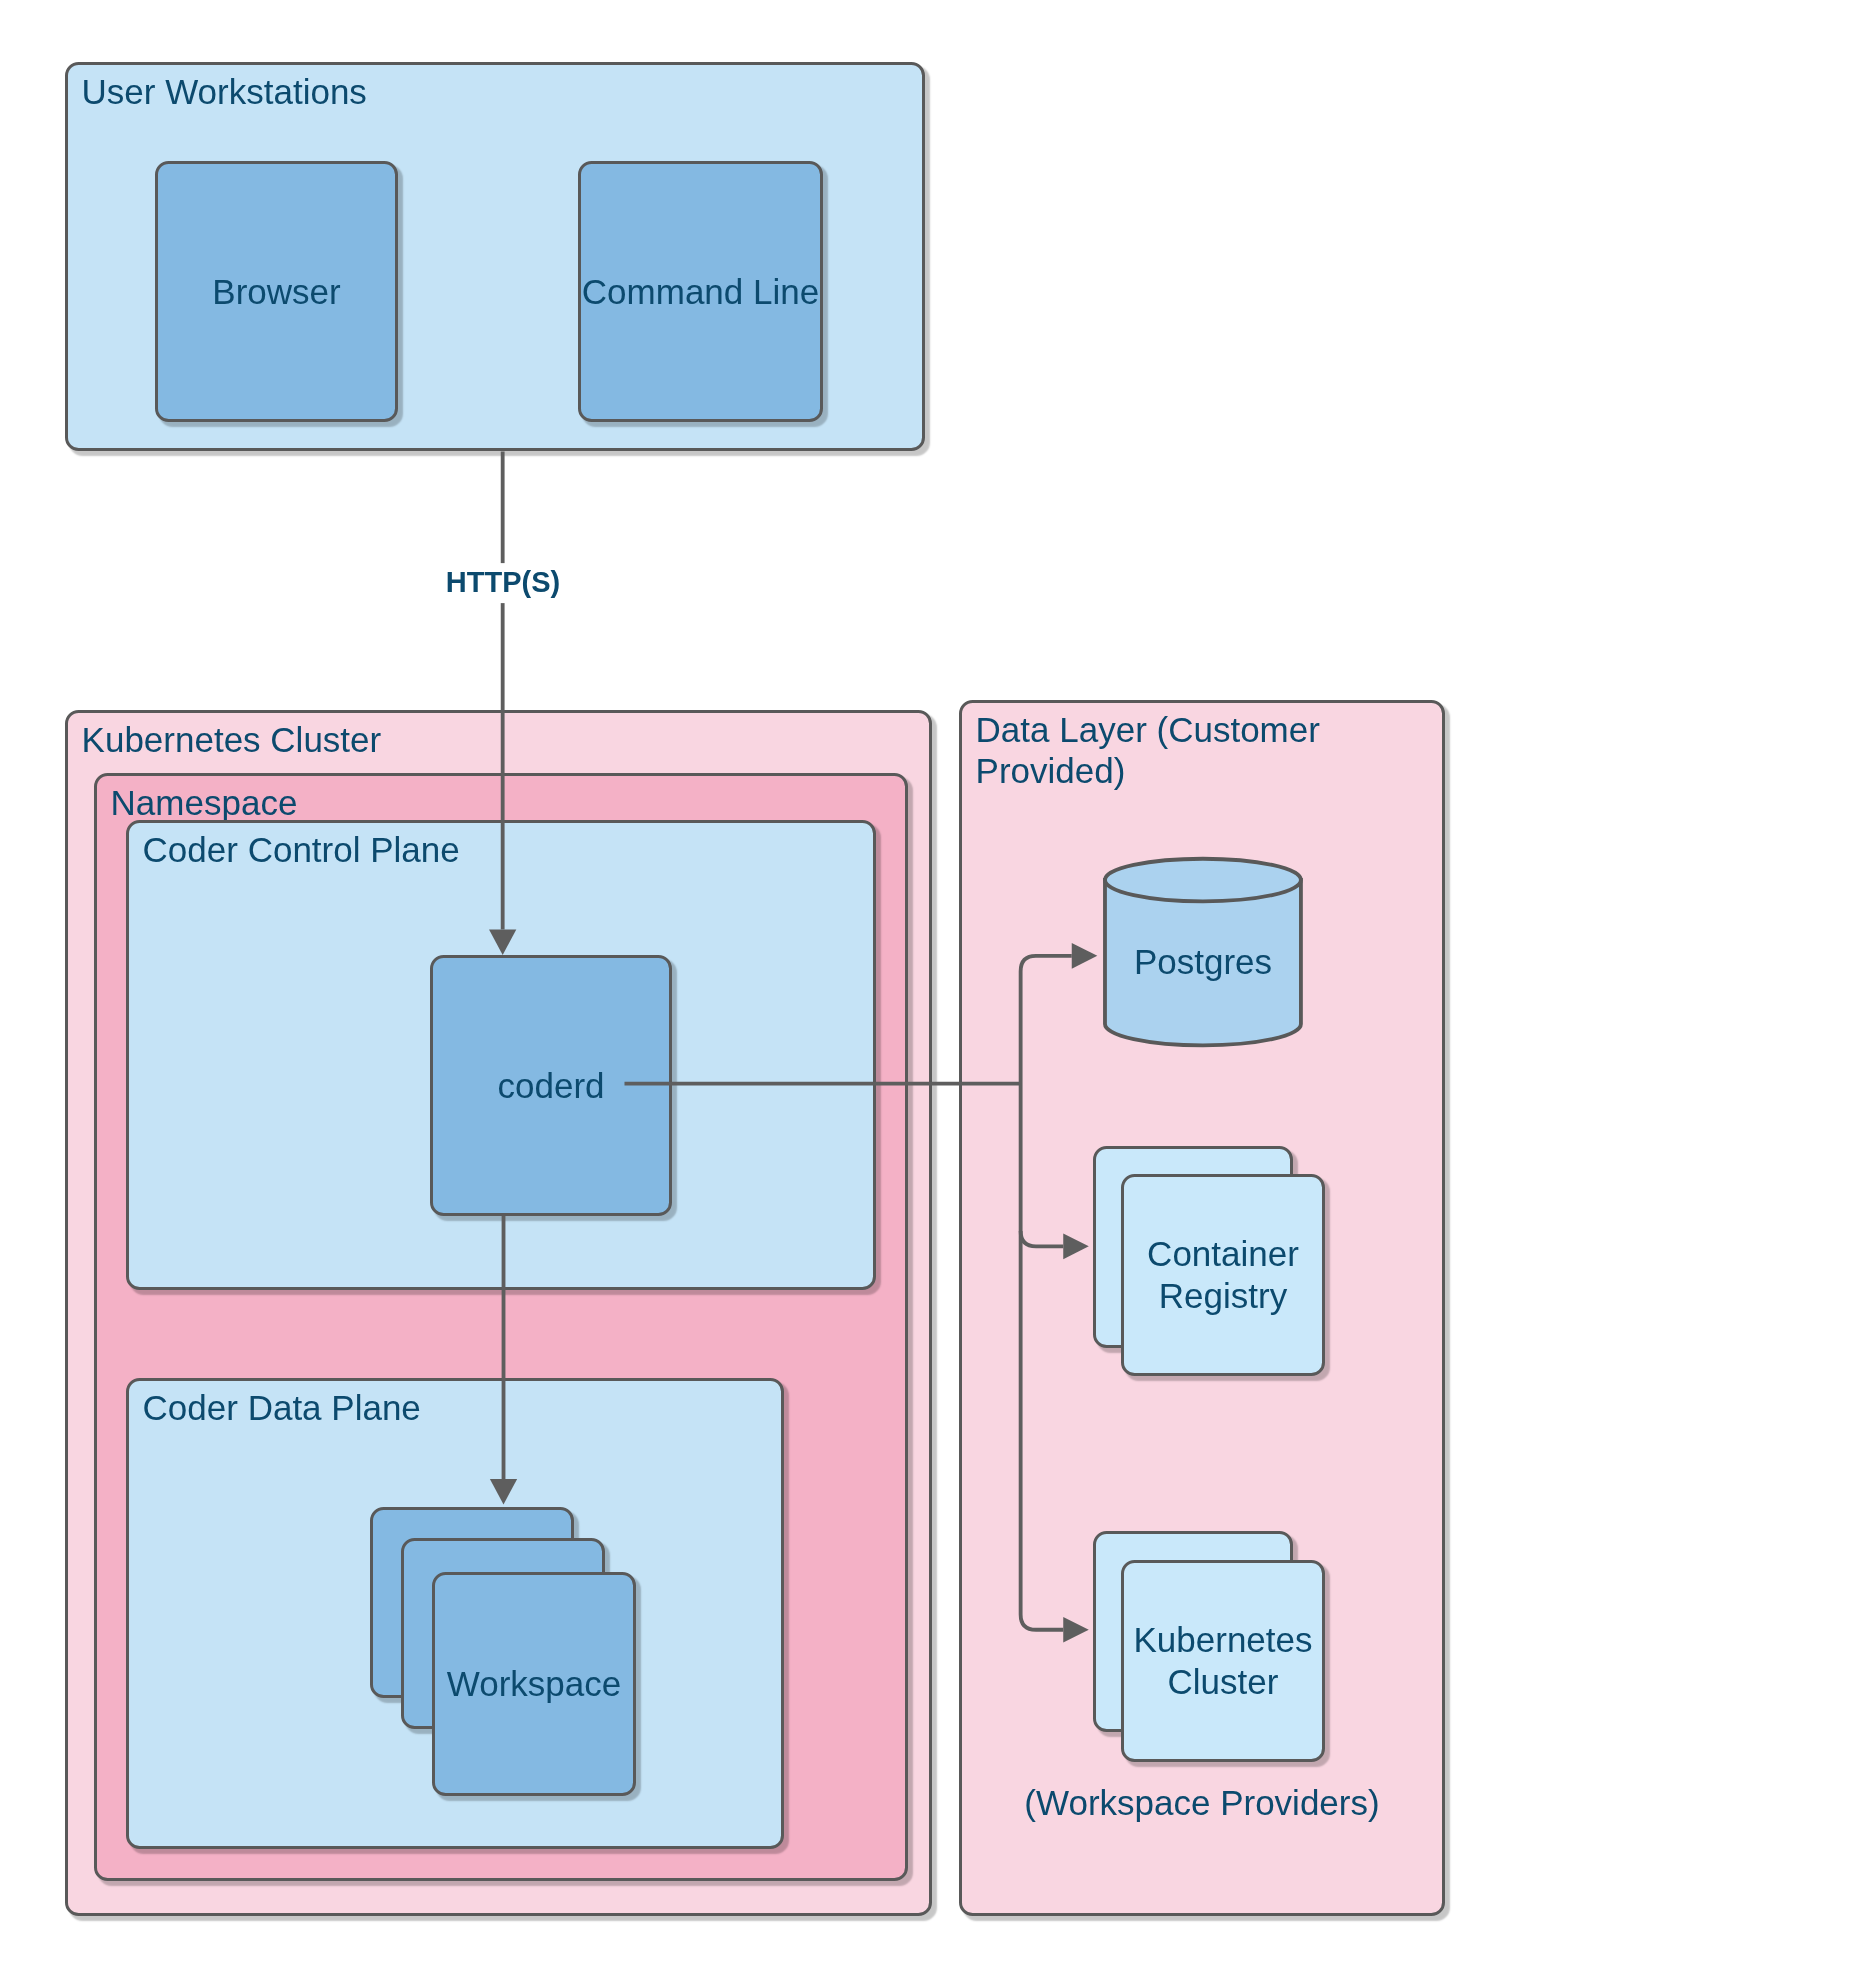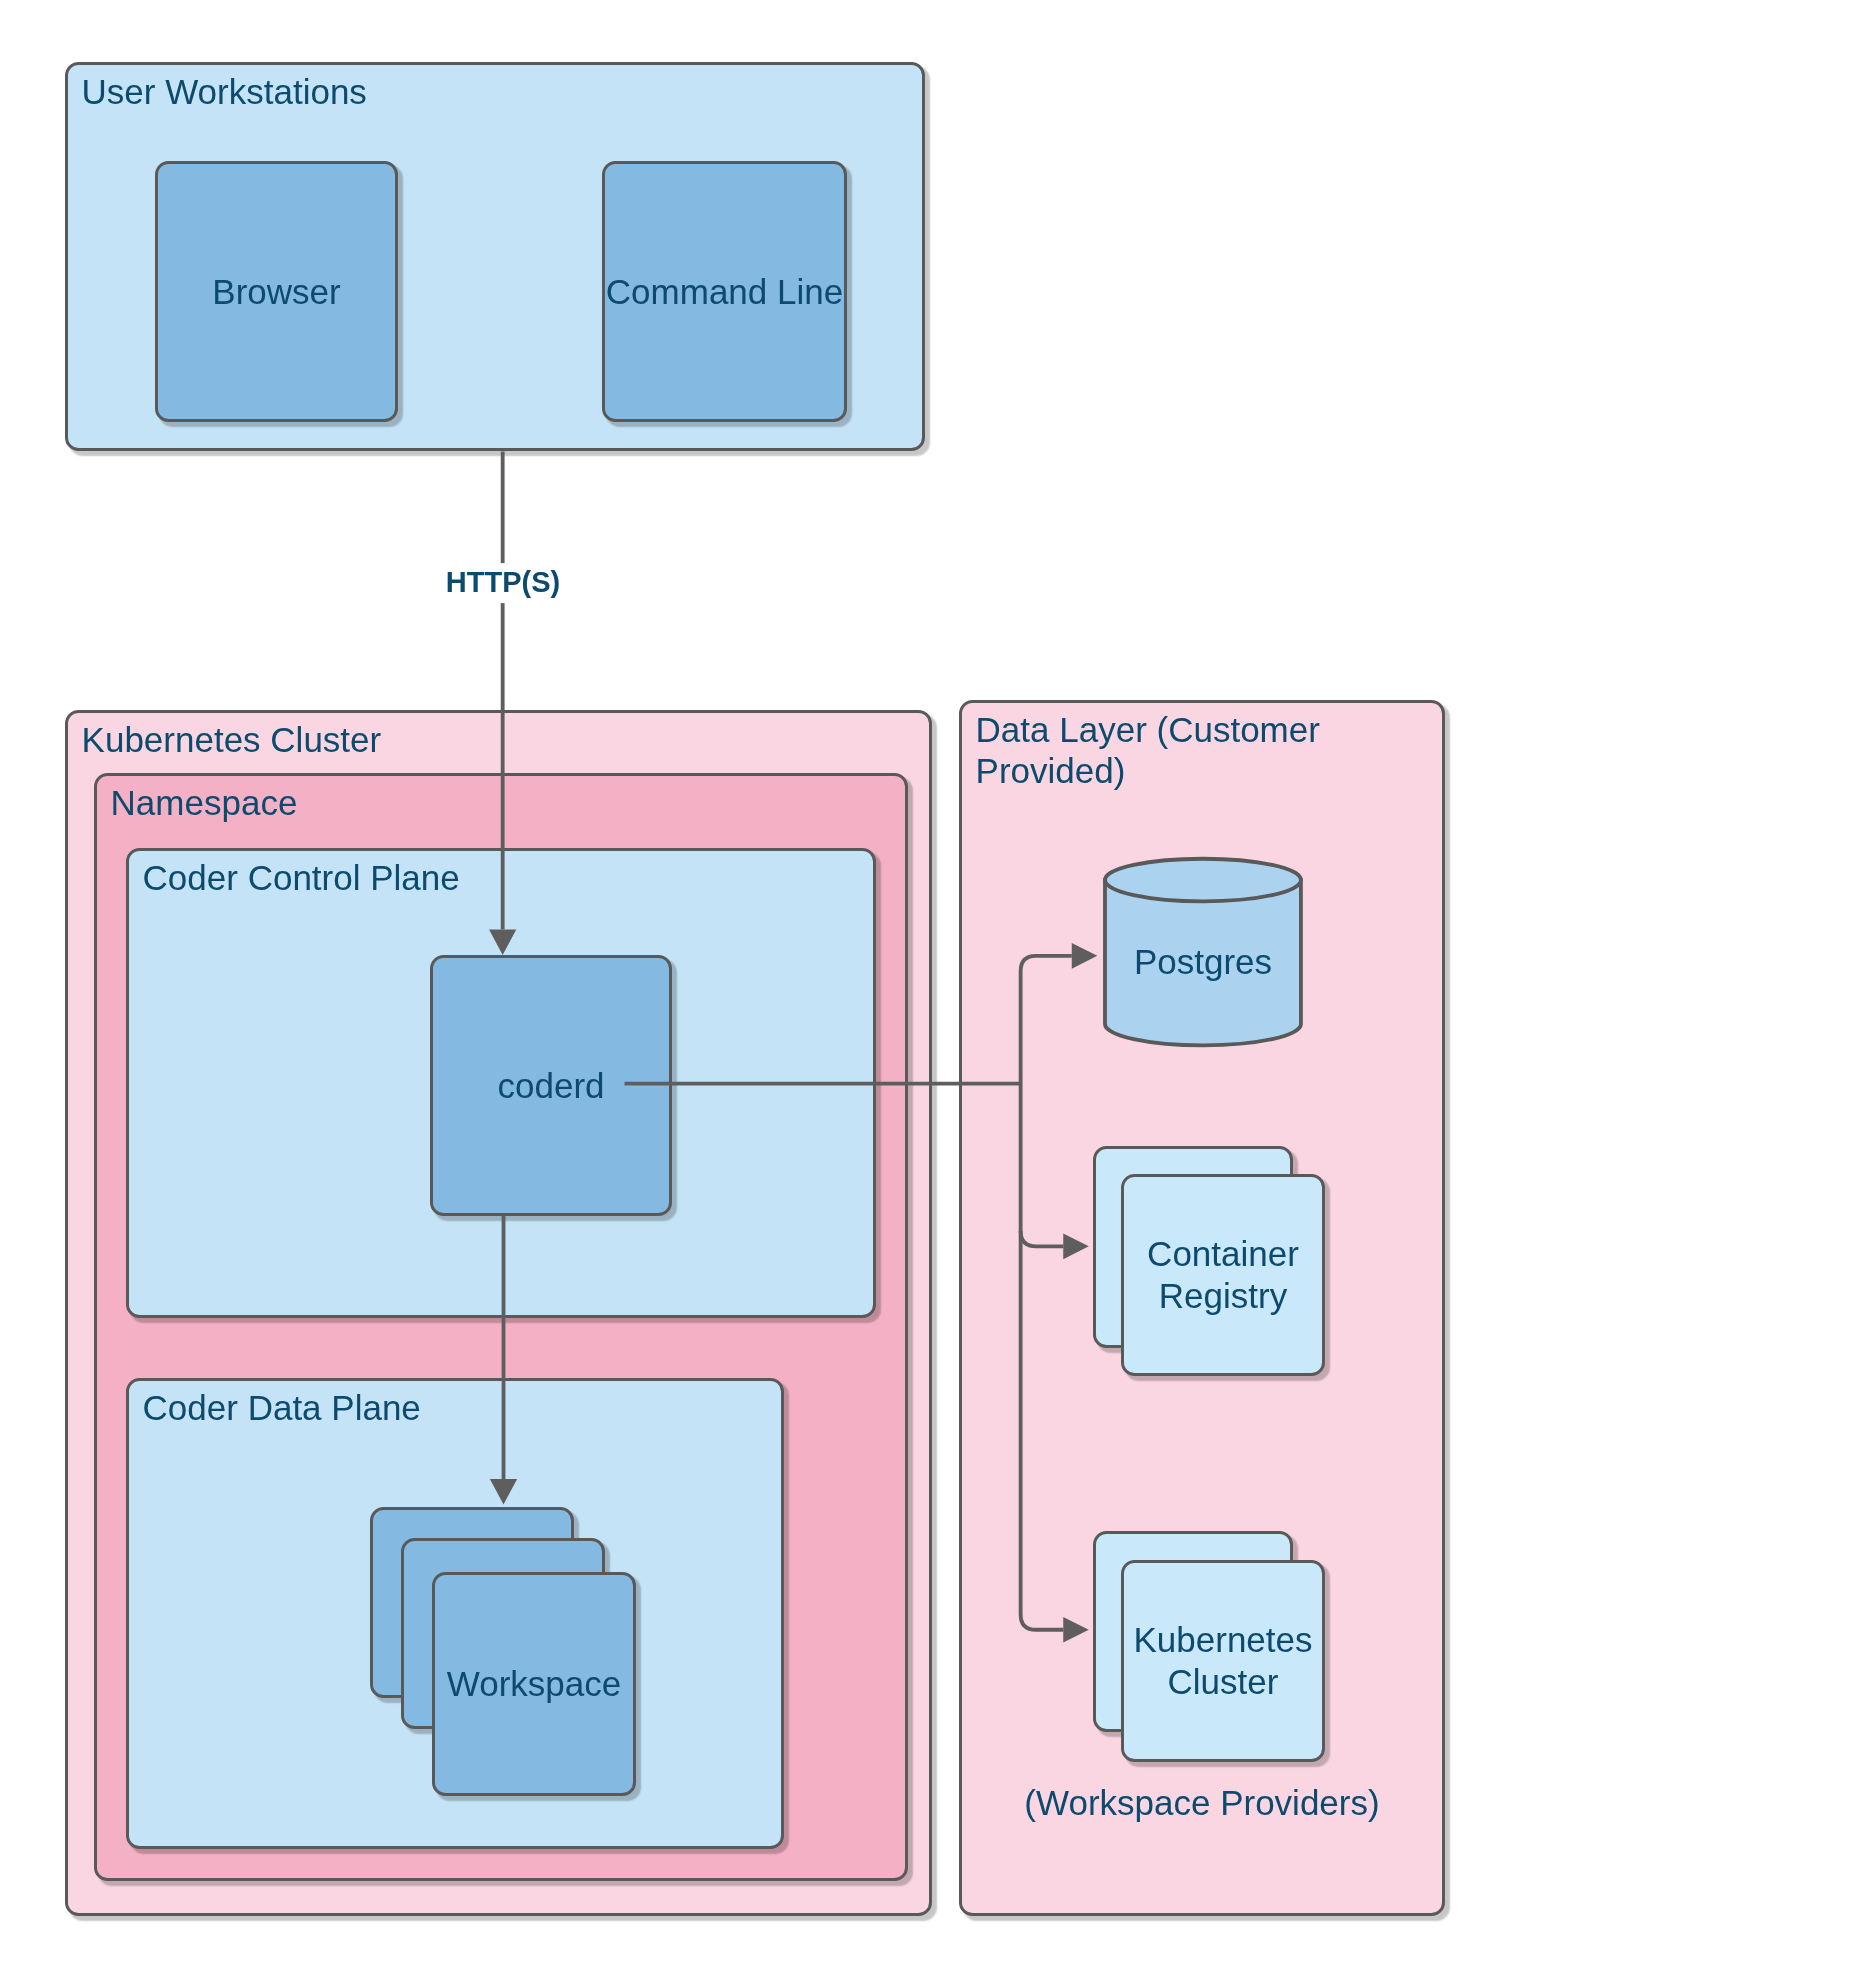--- a/index.html
+++ b/index.html
@@ -24,25 +24,25 @@
   }
   .fill-group-blue{background:#c5e3f6;}
   .fill-node-blue{background:#84b9e2;}
   .fill-stack-blue{background:#c9e8fa;}
   .fill-group-pink{background:#f9d6e1;}
   .fill-namespace-pink{background:#f4b1c6;}
 
   
   .g-user-workstations{left:65px;top:62px;width:860px;height:389px;}
   .n-browser{left:155px;top:161px;width:243px;height:261px;}
-  .n-command-line{left:578px;top:161px;width:245px;height:261px;margin-left:24px;}
+  .n-command-line{left:578px;top:161px;width:245px;height:261px;}
 
   .g-kubernetes-cluster{left:65px;top:710px;width:867px;height:1206px;}
   .g-namespace{left:94px;top:773px;width:814px;height:1108px;}
-  .g-coder-control-plane{left:126px;top:848px;width:750px;height:470px;}
+  .g-coder-control-plane{left:126px;top:820px;width:750px;height:470px;}
   .n-coderd{left:382px;top:955px;width:242px;height:261px;margin-left:48px;}
   .g-coder-data-plane{left:126px;top:1378px;width:658px;height:471px;}
 
   .n-workspace-back{left:370px;top:1507px;width:204px;height:191px;}
   .n-workspace-mid{left:401px;top:1538px;width:204px;height:191px;}
   .n-workspace-front{left:432px;top:1572px;width:204px;height:224px;}
 
   .g-data-layer{left:959px;top:700px;width:486px;height:1216px;}
   .g-data-layer .group-label{width:426px;}
   .n-cr-back{left:1093px;top:1146px;width:200px;height:202px;}

